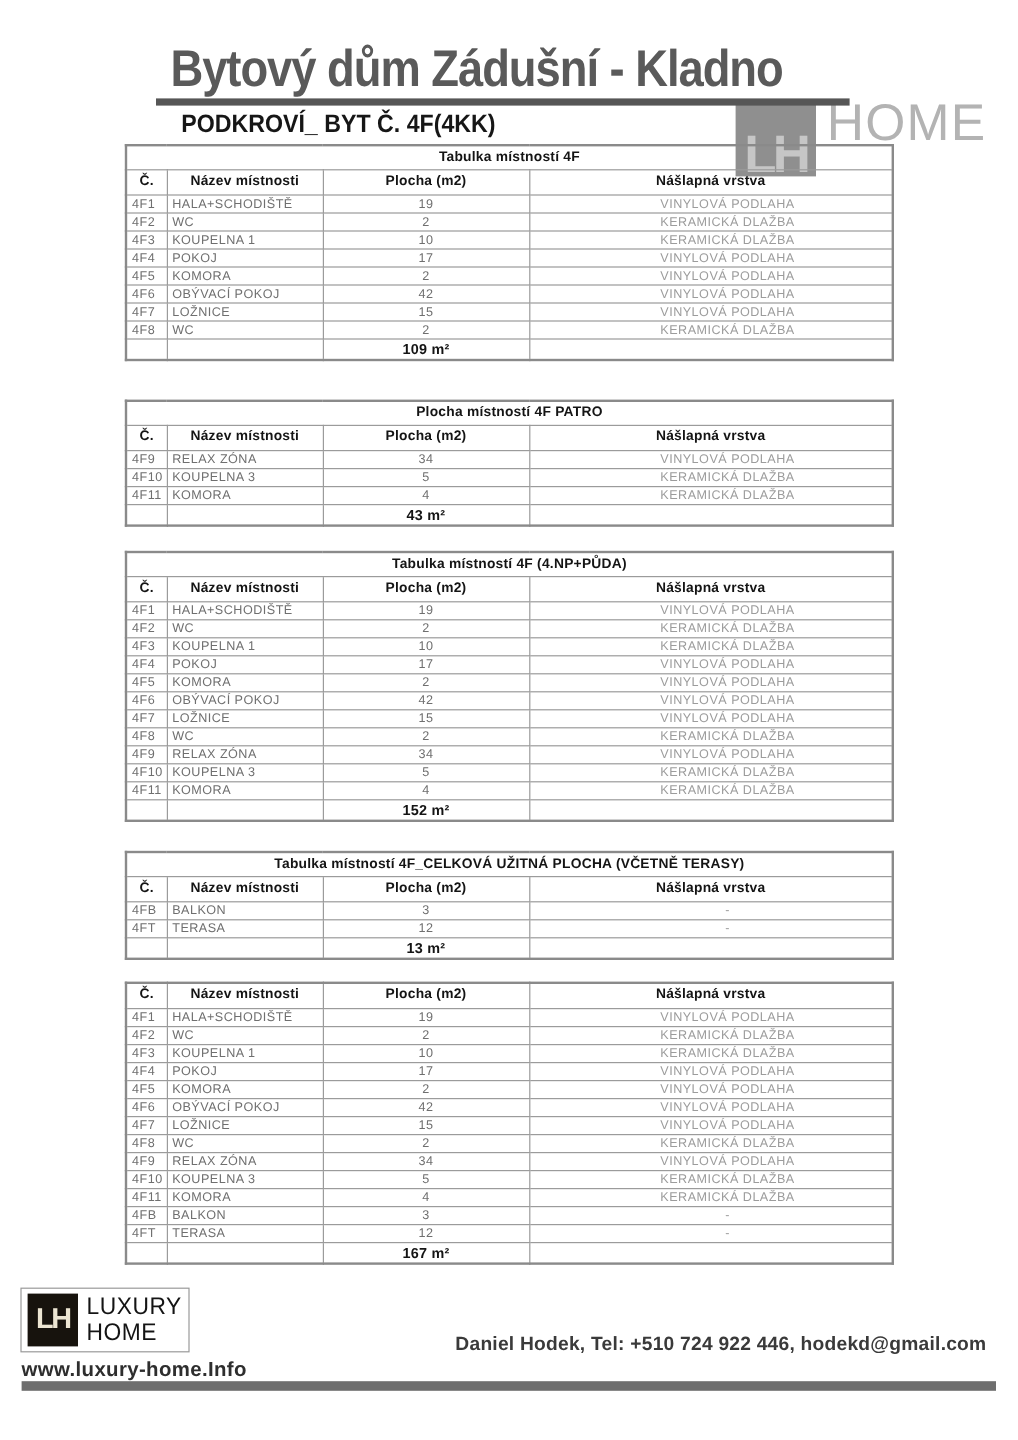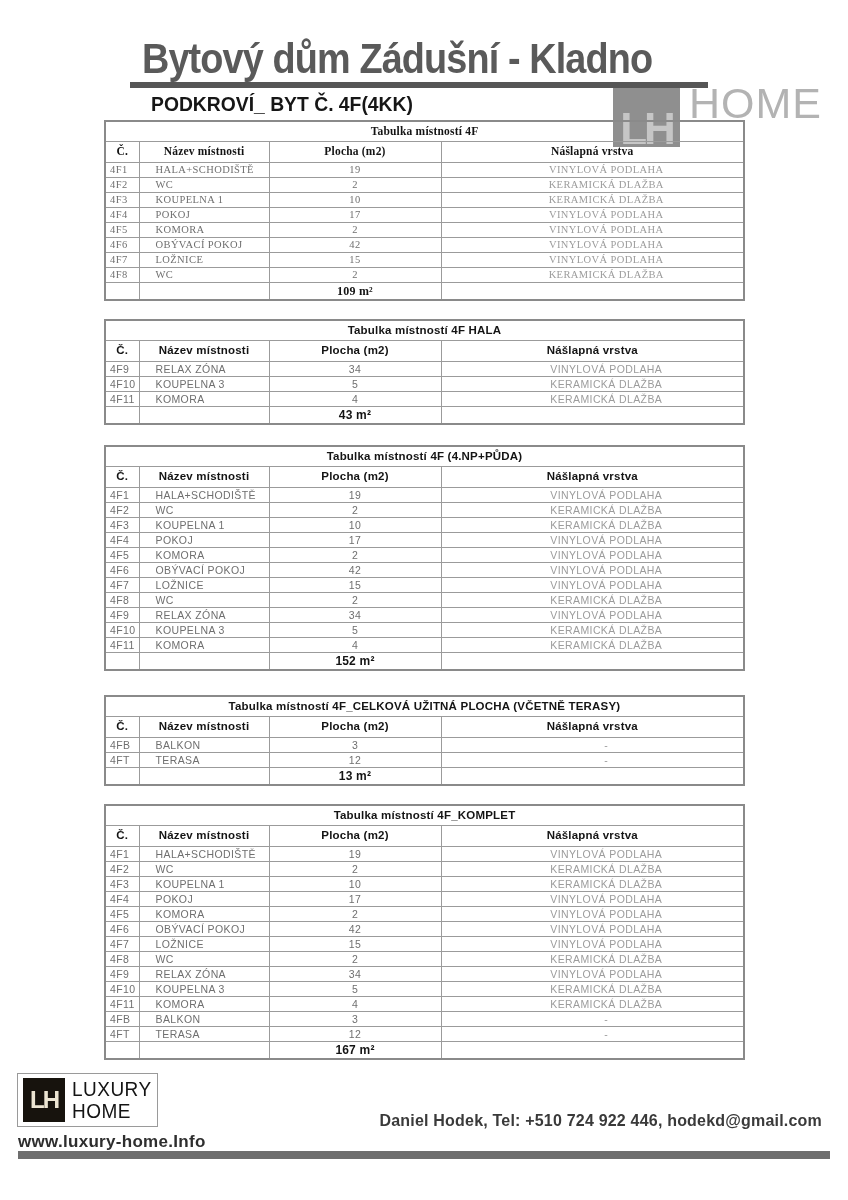--- a/index.html
+++ b/index.html
@@ -48,30 +48,30 @@
   }
 
   
   .tables-wrap { position: absolute; left: 104px; top: 120px; width: 641px; z-index: 2; }
   table.rtable {
     border-collapse: collapse; width: 641px;
     border: 2px solid #8a8a8a;
     background: transparent;
     table-layout: fixed;
   }
-  table.rtable:nth-of-type(1) { margin-bottom: 18px; font-family: Liberation Serif, serif; }
+  table.rtable:nth-of-type(1) { margin-bottom: 32px; }
   table.rtable:nth-of-type(2) { margin-bottom: 20px; }
   table.rtable:nth-of-type(3) { margin-bottom: 24px; border-radius: 18px; }
   table.rtable:nth-of-type(4) { margin-bottom: 18px; }
   .rtable th, .rtable td { border: 1px solid #9b9b9b; padding: 0; line-height: 1; vertical-align: middle; }
   .rtable th.t-title { height: 19px; font-size: 11.5px; font-weight: bold; color: #141414; text-align: center; letter-spacing: .2px; }
   .rtable thead tr.cols th { height: 20px; font-size: 11.5px; font-weight: bold; color: #141414; text-align: center; letter-spacing: .2px; }
   .rtable tbody td { height: 14px; font-size: 10.5px; letter-spacing: .4px; }
   .rtable tbody td:nth-child(1) { text-align: left; padding-left: 4px; color: #6f6f6f; }
-  .rtable tbody td:nth-child(2) { text-align: left; padding-left: 16px; color: #6f6f6f; }
+  .rtable tbody td:nth-child(2) { text-align: left; padding-left: 4px; color: #6f6f6f; }
   .rtable tbody td:nth-child(3) { text-align: center; color: #6f6f6f; }
   .rtable tbody td:nth-child(4) { text-align: center; color: #9c9c9c; padding-left: 28px; }
   .rtable tfoot td { height: 16px; font-size: 12px; font-weight: bold; color: #141414; text-align: center; letter-spacing: .2px; }
   col.c1 { width: 34px; } col.c2 { width: 130px; } col.c3 { width: 172px; } col.c4 { width: auto; }
 
   
   .footer-logo-box {
     position: absolute; left: 17px; top: 1073px;
     width: 141px; height: 54px; border: 1px solid #9a9a9a;
     background: #fff; box-sizing: border-box;
@@ -194,21 +194,21 @@
 
   <table class="rtable">
     <colgroup>
           <col class="c1">
           <col class="c2">
           <col class="c3">
           <col class="c4">
         </colgroup>
     <thead>
       <tr>
-        <th class="t-title" colspan="4">Tabulka místností 4F HALA</th>
+        <th class="t-title" colspan="4">Plocha místností 4F PATRO</th>
       </tr>
       <tr class="cols">
             <th>Č.</th>
             <th>Název místnosti</th>
             <th>Plocha (m2)</th>
             <th>Nášlapná vrstva</th>
           </tr>
     </thead>
     <tbody>
           <tr>
@@ -379,23 +379,20 @@
   </table>
 
   <table class="rtable">
     <colgroup>
           <col class="c1">
           <col class="c2">
           <col class="c3">
           <col class="c4">
         </colgroup>
     <thead>
-      <tr>
-        <th class="t-title" colspan="4">Tabulka místností 4F_KOMPLET</th>
-      </tr>
       <tr class="cols">
             <th>Č.</th>
             <th>Název místnosti</th>
             <th>Plocha (m2)</th>
             <th>Nášlapná vrstva</th>
           </tr>
     </thead>
     <tbody>
           <tr>
             <td>4F1</td>

